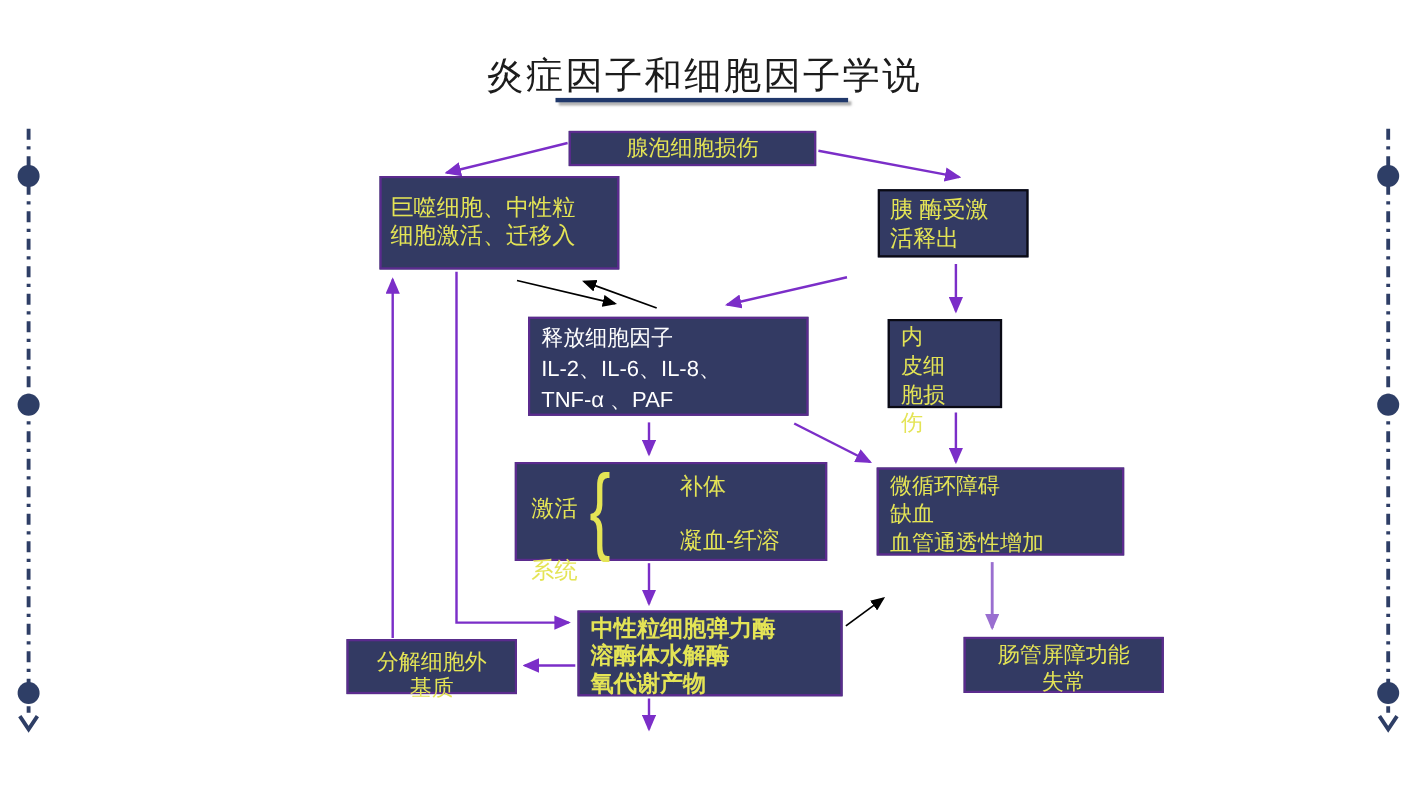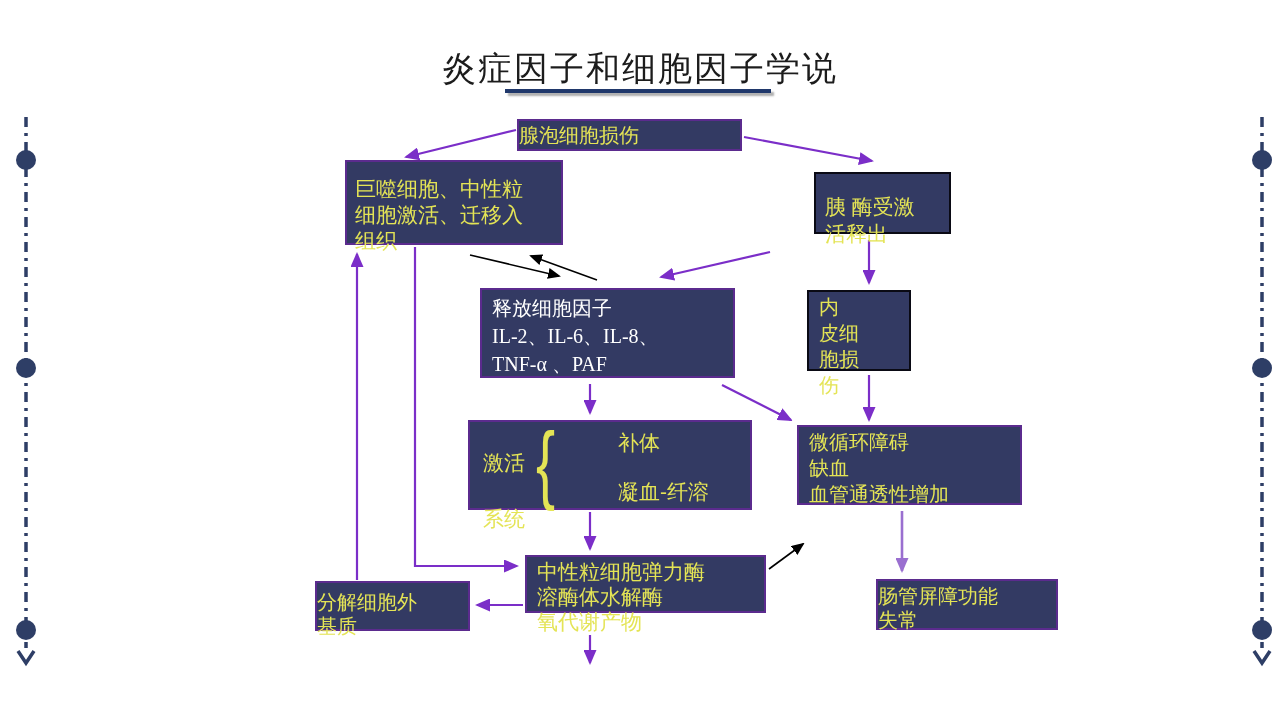--- a/index.html
+++ b/index.html
@@ -15,32 +15,32 @@
   .title-underline{
     position:absolute;left:505px;top:89px;width:266px;height:4px;background:#20386b;
     box-shadow:3px 3px 2px rgba(130,130,130,.65);
   }
   .box{
     position:absolute;background:#333a63;color:#e4e455;
     font-size:21px;line-height:26px;box-sizing:border-box;
   }
   .b-purple{border:2px solid #5b2b8e;}
   .b-black{border:2px solid #0a0a14;}
-  .center{}
+  .center{text-align:center;}
   .line{display:block;}
   #box-acinar{left:517px;top:119px;width:225px;height:32px;font-size:20px;line-height:28px;}
   #box-macrophage{left:345px;top:160px;width:218px;height:85px;padding:14px 8px;}
-  #box-enzyme{left:798px;top:172px;width:137px;height:62px;padding:19px 9px;line-height:27px;margin-left:16px;}
+  #box-enzyme{left:798px;top:172px;width:137px;height:62px;padding:3px 9px;line-height:27px;}
   #box-cytokine{left:480px;top:288px;width:255px;height:90px;padding:4px 10px;color:#ffffff;
-    font-size:20px;line-height:28px;font-family:Liberation Serif, serif;}
+    font-size:20px;line-height:28px;font-family:Liberation Sans, sans-serif;}
   #box-endothelial{left:807px;top:290px;width:104px;height:81px;padding:2px 0 0 10px;
     font-size:20px;line-height:26px;overflow:visible;}
   #box-activate{left:468px;top:420px;width:284px;height:90px;overflow:visible;}
   #box-microcirc{left:797px;top:425px;width:225px;height:80px;padding:2px 10px;font-size:20px;}
-  #box-elastase{left:525px;top:555px;width:241px;height:58px;padding:2px 10px;font-size:21px;line-height:25px;}
+  #box-elastase{left:525px;top:555px;width:241px;height:78px;padding:2px 10px;font-size:21px;line-height:25px;font-weight:bold;}
   #box-matrix{left:315px;top:581px;width:155px;height:50px;font-size:20px;line-height:24px;padding-top:7px;}
   #box-intestinal{left:848px;top:579px;width:182px;height:51px;font-size:20px;line-height:24px;padding-top:3px;margin-left:28px;}
   #box-necrosis{left:527px;top:670px;width:183px;height:33px;font-size:21px;line-height:30px;}
   
   .act-label{position:absolute;left:13px;top:28px;font-size:21px;}
   .act-brace{position:absolute;left:66px;top:-9px;font-size:88px;line-height:100px;font-weight:200;
     color:#e4e455;transform:scaleX(.65);transform-origin:left center;}
   .act-item-top{position:absolute;left:148px;top:8px;font-size:21px;}
   .act-item-bottom{position:absolute;left:148px;top:57px;font-size:21px;}
   .act-system{position:absolute;left:13px;top:84px;font-size:21px;}
@@ -104,21 +104,20 @@
   <div class="title">炎症因子和细胞因子学说</div>
   <div class="title-underline"></div>
 
   <div id="box-acinar" class="box b-purple center">
     <span class="line">腺泡细胞损伤</span>
   </div>
 
   <div id="box-macrophage" class="box b-purple">
     <span class="line">巨噬细胞、中性粒</span>
     <span class="line">细胞激活、迁移入</span>
-    <span class="line">组织</span>
   </div>
 
   <div id="box-enzyme" class="box b-black">
     <span class="line">胰 酶受激</span>
     <span class="line">活释出</span>
   </div>
 
   <div id="box-cytokine" class="box b-purple">
     <span class="line">释放细胞因子</span>
     <span class="line">IL-2、IL-6、IL-8、</span>

